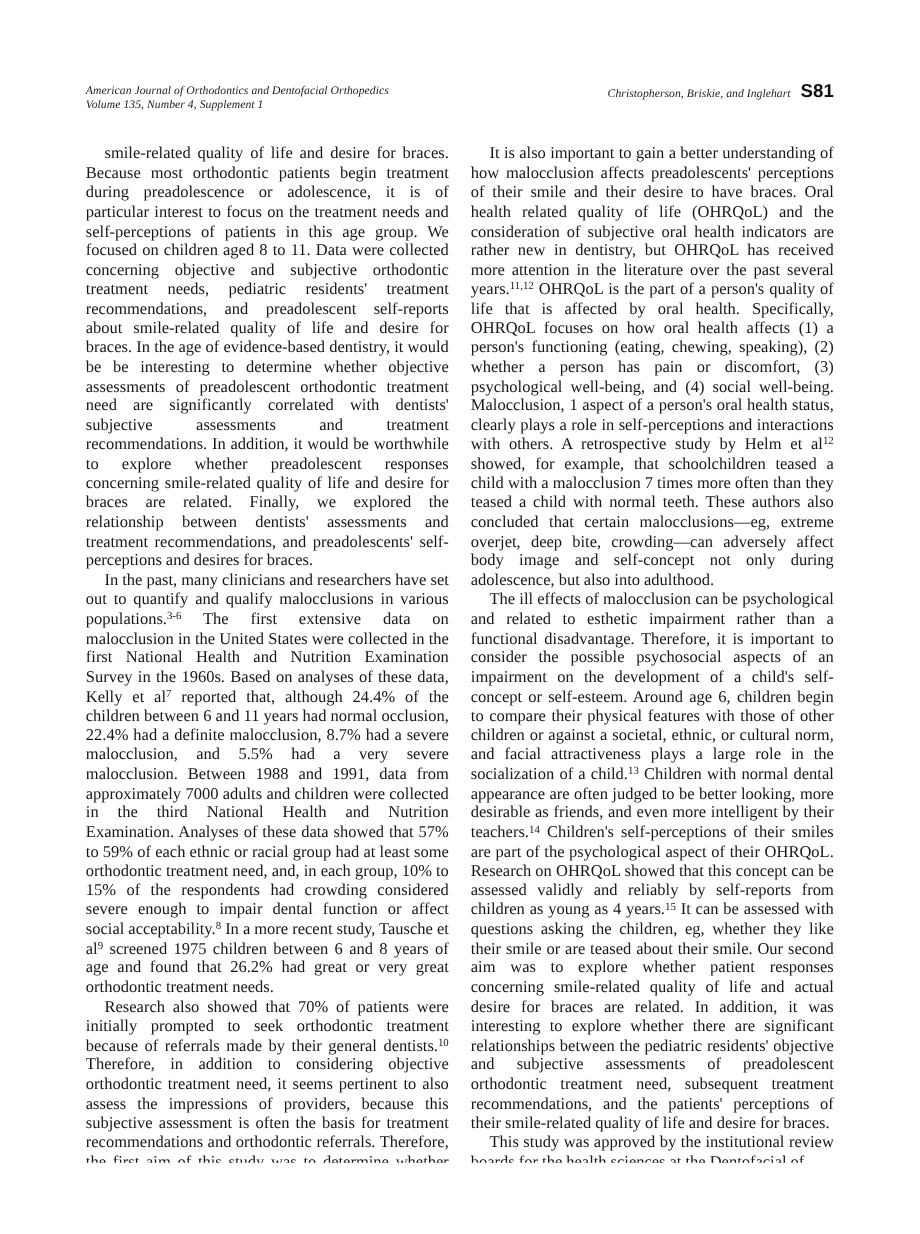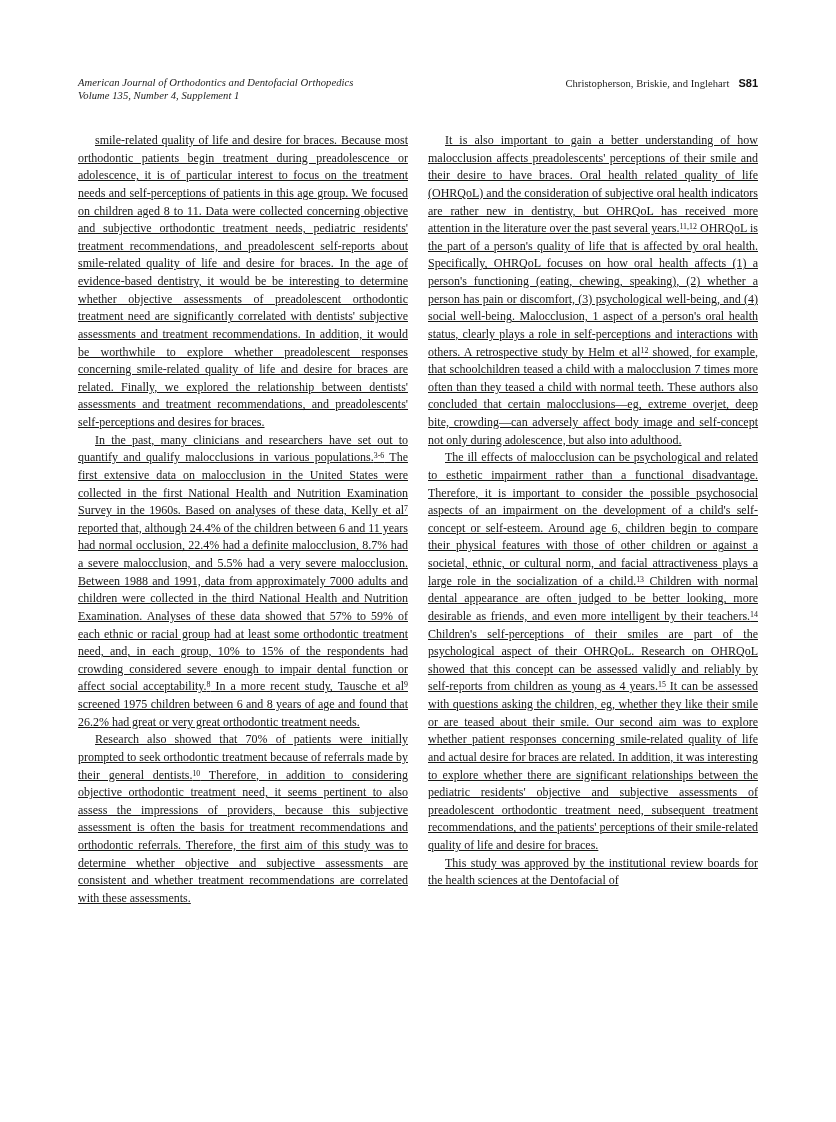--- a/index.html
+++ b/index.html
@@ -40,29 +40,30 @@
   .rh-right {
     position: absolute;
     right: 0;
     top: 0;
     display: flex;
     align-items: baseline;
     gap: 9px;
     white-space: nowrap;
   }
   .rh-authors {
+    font-style: italic;
     font-size: 10.6px;
     line-height: 12.6px;
     letter-spacing: 0.05px;
     color: #1b1b1b;
   }
   .rh-pageno {
     font-family: "Liberation Sans", "DejaVu Sans", sans-serif;
     font-weight: bold;
-    font-size: 11px;
+    font-size: 17px;
     line-height: 12.6px;
     color: #101010;
   }
 
   
   .columns {
     position: absolute;
     left: 78px;
     top: 113px;
     width: 680px;
@@ -73,26 +74,25 @@
   .col {
     width: 330px;
     height: 100%;
     overflow: hidden;
   }
 
   p.body {
     margin: 0;
     text-align: justify;
     text-justify: inter-word;
-    font-size: 12px;
+    font-size: 15px;
     line-height: 17.62px;
     text-indent: 17px;
     hyphens: none;
     word-spacing: -0.1px;
-    text-decoration: underline;
   }
   sup {
     font-size: 0.66em;
     line-height: 0;
     vertical-align: 0.42em;
   }
 
   h2.section-head {
     margin: 17px 0 0 0;
     font-family: "Liberation Sans", "DejaVu Sans", sans-serif;

